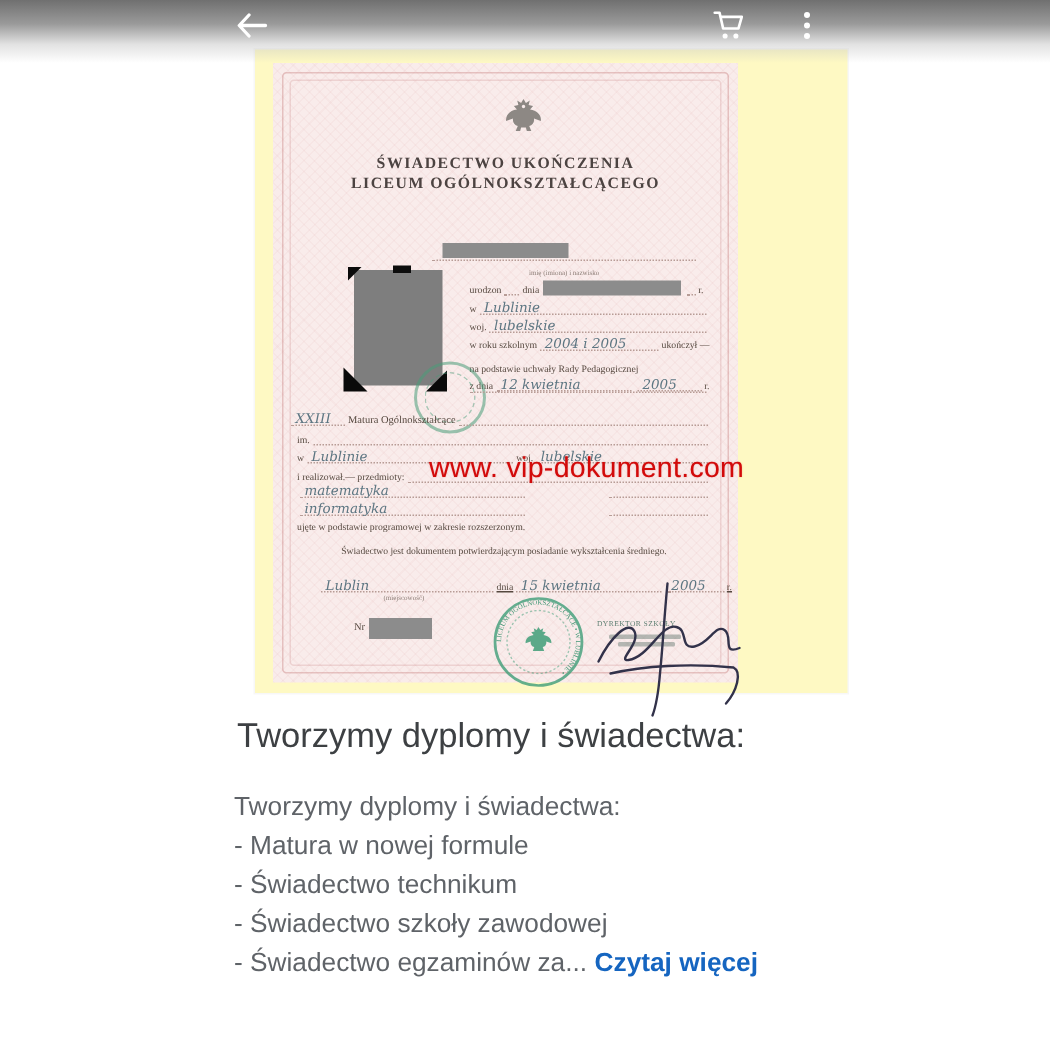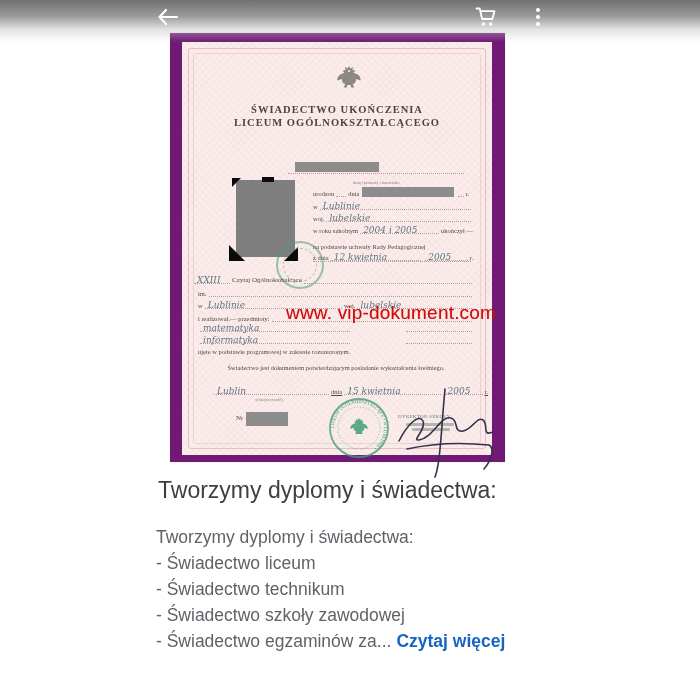--- a/index.html
+++ b/index.html
@@ -9,21 +9,21 @@
   
   .appbar{position:absolute;left:0;top:0;width:700px;height:42px;z-index:30;
     background:linear-gradient(180deg,rgba(104,104,104,.95) 0%,rgba(132,132,132,.82) 38%,
                rgba(196,196,196,.5) 70%,rgba(255,255,255,0) 100%);}
   .iconbtn{position:absolute;top:2px;width:32px;height:30px;border:none;background:transparent;
            padding:0;cursor:pointer;display:flex;align-items:center;justify-content:center;}
   #backbtn{left:152px;} #cartbtn{left:470px;} #menubtn{left:522px;}
   .iconbtn svg{display:block;}
 
   
-  .cert{position:absolute;left:170px;top:33px;width:335px;height:429px;background:#701a75;
+  .cert{position:absolute;left:170px;top:33px;width:395px;height:429px;background:#fef9c3;
         z-index:10;box-shadow:0 0 0 1px rgba(0,0,0,0.03);}
   .pink{position:absolute;left:12px;top:9px;width:310px;height:413px;background:#f9eceb;
     background-image:
       repeating-linear-gradient(45deg, rgba(224,168,168,.09) 0 1px, transparent 1px 5px),
       repeating-linear-gradient(-45deg, rgba(224,168,168,.09) 0 1px, transparent 1px 5px);}
   .frame1{position:absolute;inset:6px;border:1px solid rgba(210,148,148,.5);border-radius:3px;}
   .frame2{position:absolute;inset:11px;border:1px solid rgba(210,148,148,.3);border-radius:3px;}
 
   .serif{font-family:"Liberation Serif",serif;color:#55483f;}
   .hw{font-family:"DejaVu Serif",serif;font-style:italic;color:#5d7682;}
@@ -199,21 +199,21 @@
         <span>r.</span>
       </div>
 
       <div class="stamp-small"></div>
       <div id="sep1"></div>
 
       <div class="frow" id="r7">
         <span class="dot dfix" style="flex:0 0 36px">
           <span class="hw">XXIII</span>
         </span>
-        <span style="font-size:7px">Czytaj Ogólnokształcące</span>
+        <span style="font-size:7px">Matura Ogólnokształcące</span>
         <span class="dot"></span>
       </div>
       <div class="frow wide" id="r8">
         <span>im.</span>
         <span class="dot"></span>
       </div>
       <div class="frow wide" id="r9">
         <span>w</span>
         <span class="dot" style="flex:1.2">
           <span class="hw">Lublinie</span>
@@ -298,21 +298,21 @@
       </div>
     </div>
   </div>
 
   <div id="watermark">www. vip-dokument.com</div>
 
   <div id="desc-heading">Tworzymy dyplomy i świadectwa:</div>
 
   <div id="desc-body">
     <div class="dline">Tworzymy dyplomy i świadectwa:</div>
-    <div class="dline">- Świadectwo liceum</div>
+    <div class="dline">- Matura w nowej formule</div>
     <div class="dline">- Świadectwo technikum</div>
     <div class="dline">- Świadectwo szkoły zawodowej</div>
     <div class="dline">
       <span>- Świadectwo egzaminów za...</span><span id="readmore">Czytaj więcej</span>
     </div>
   </div>
 
 </div>
 
 </body></html>

